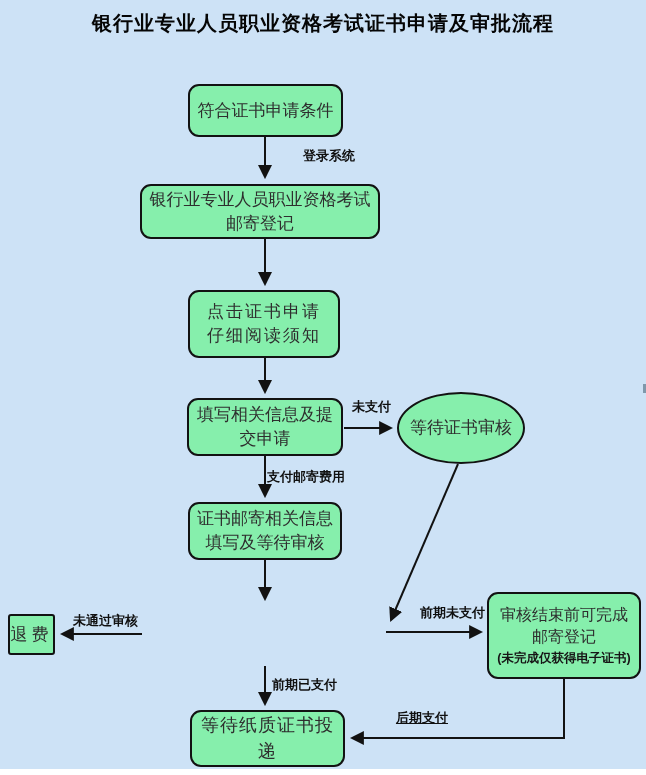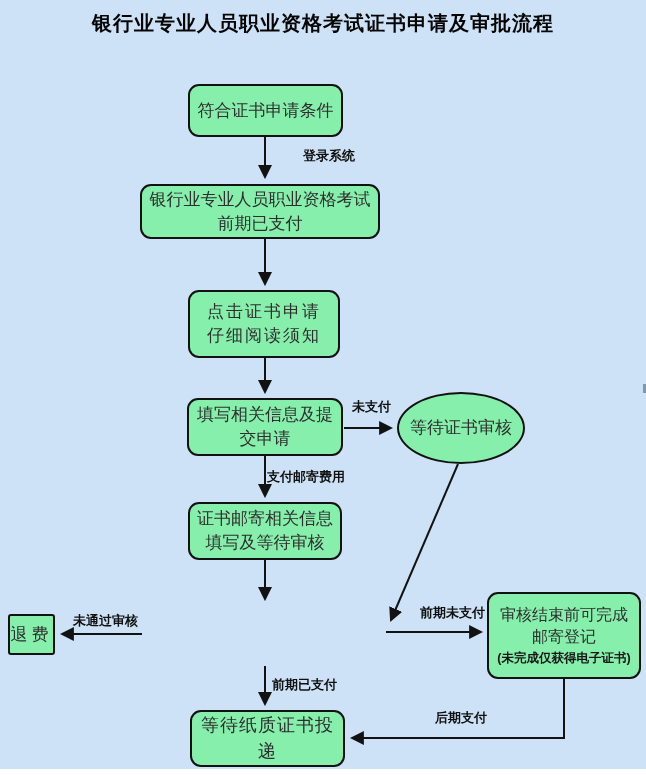--- a/index.html
+++ b/index.html
@@ -46,21 +46,21 @@
       <line x1="142" y1="634" x2="62" y2="634" marker-end="url(#arw)"></line>
       <polyline points="564,679 564,738 352,738" marker-end="url(#arw)"></polyline>
     </g>
   </svg>
 
   <div class="title">银行业专业人员职业资格考试证书申请及审批流程</div>
 
   <div class="node" style="left:188px;top:84px;width:155px;height:53px;">符合证书申请条件</div>
 
   <div class="node" style="left:140px;top:184px;width:240px;height:55px;">银行业专业人员职业资格考试
-前期已支付</div>
+邮寄登记</div>
 
   <div class="node" style="left:188px;top:290px;width:152px;height:68px;letter-spacing:2px;">点击证书申请
 仔细阅读须知</div>
 
   <div class="node" style="left:187px;top:398px;width:156px;height:58px;">填写相关信息及提
 交申请</div>
 
   <div class="node ellipse" style="left:397px;top:392px;width:128px;height:72px;">等待证书审核</div>
 
   <div class="node" style="left:188px;top:502px;width:154px;height:58px;">证书邮寄相关信息
@@ -76,17 +76,17 @@
   </div>
 
   <div class="node big" style="left:190px;top:710px;width:155px;height:57px;letter-spacing:1px;">等待纸质证书投递</div>
 
   <div class="edge-label" style="left:279px;top:147px;margin-left:24px;">登录系统</div>
   <div class="edge-label" style="left:352px;top:398px;">未支付</div>
   <div class="edge-label" style="left:267px;top:468px;text-align:center;">支付邮寄费用</div>
   <div class="edge-label" style="left:420px;top:604px;">前期未支付</div>
   <div class="edge-label" style="left:73px;top:612px;">未通过审核</div>
   <div class="edge-label" style="left:272px;top:676px;">前期已支付</div>
-  <div class="edge-label" style="left:435px;top:709px;">后期支付</div>
+  <div class="edge-label" style="left:396px;top:709px;text-decoration:underline;">后期支付</div>
 
   <div class="bottom-strip"></div>
   <div class="edge-artifact"></div>
 </div>
 
 </body></html>

